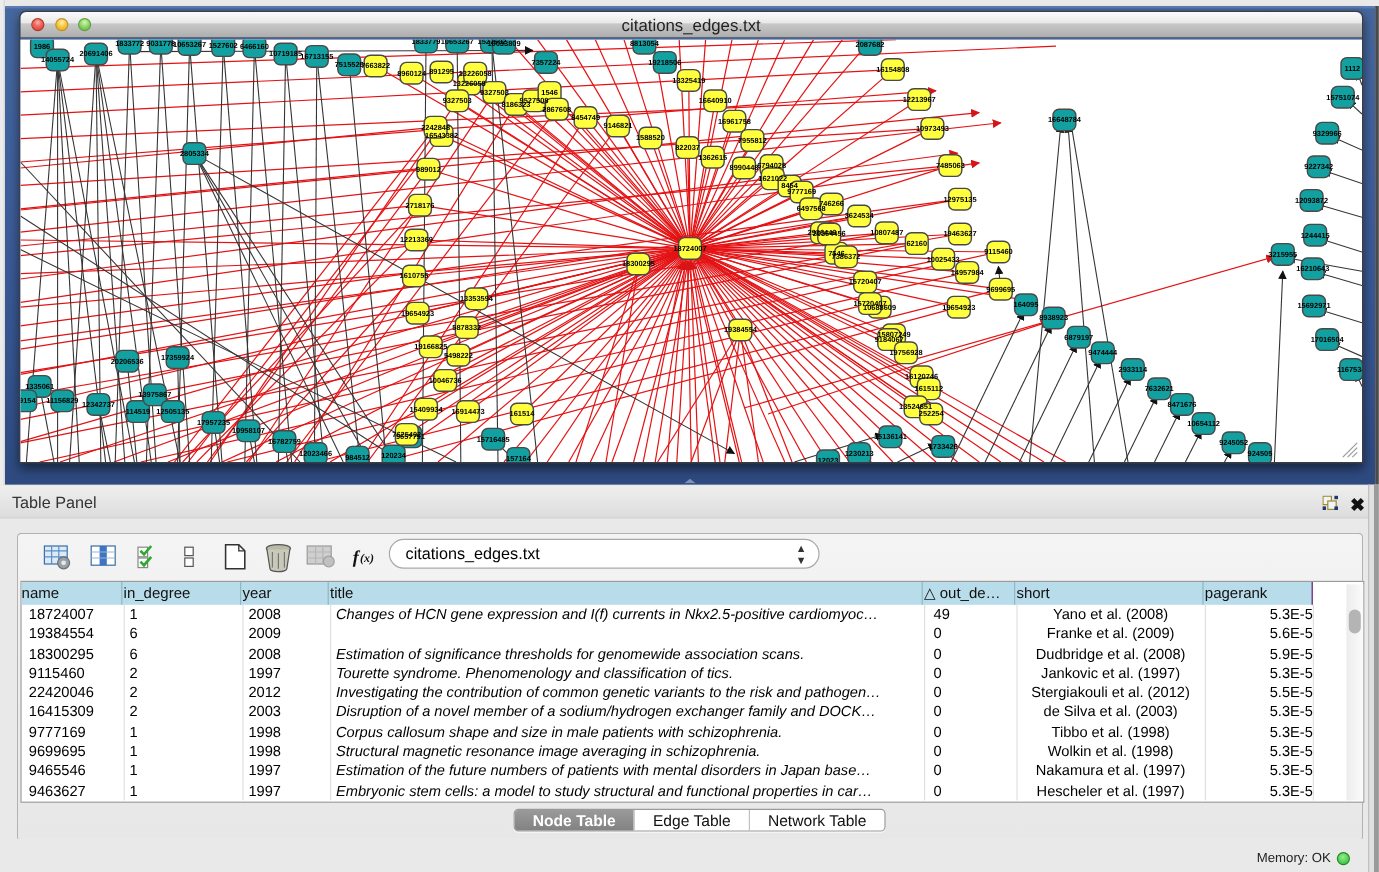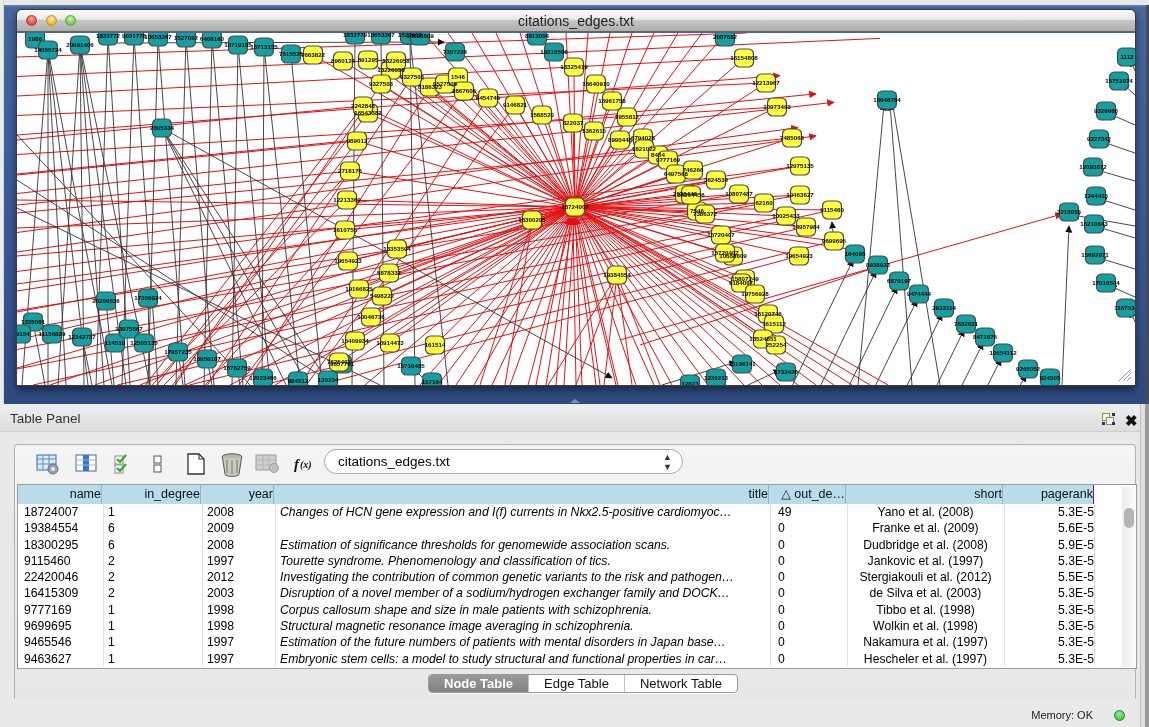--- a/index.html
+++ b/index.html
@@ -31,21 +31,21 @@
   background:linear-gradient(180deg,#f4f4f4,#e7e7e7); }
 #toolbar { position:absolute; left:0; top:0; width:100%; height:40px; }
 #toolbar svg { position:absolute; top:0; left:0; }
 #combo { position:absolute; left:309px; top:4px; width:359px; height:25px; background:#fff;
   border:1px solid #a9a9a9; border-radius:13px; }
 #combo .txt { position:absolute; left:13px; top:4px; font-size:13.5px; color:#000; }
 #combo .arr { position:absolute; right:10px; top:2px; font-size:9px; color:#333; line-height:10px; text-align:center;}
 #tablewrap { position:absolute; left:2px; top:39px; width:1120px; height:185px; background:#fff; border:1px solid #9c9c9c; border-radius:0; }
 #thead { position:absolute; left:0; top:0; width:1076px; height:19px; background:#b9dcea; }
 #thead .h { position:absolute; top:0; height:19px; border-right:1px solid #8fb7c6; font-size:12.5px;
-  color:#111; text-align:right; line-height:19px; }
+  color:#111; text-align:left; line-height:19px; }
 #tbody { position:absolute; left:0; top:19px; width:1076px; height:163px; overflow:hidden; font-size:12.2px; }
 .tr { position:relative; width:1076px; height:16.3px; white-space:nowrap; }
 .c { position:absolute; top:0; height:16.3px; line-height:16.3px; overflow:hidden; color:#000; }
 .c1 { left:4px;    width:80px;  padding-left:2px; }
 .c2 { left:88px;   width:95px;  padding-left:2px; }
 .c3 { left:187px;  width:70px;  padding-left:2px; }
 .c4 { left:260px;  width:492px; padding-left:2px;font-style:italic; }
 .c5 { left:757px;  width:70px;  padding-left:3px; }
 .c6 { left:829px;  width:157px; text-align:center; }
 .c7 { left:989px;  width:87px;  padding-left:3px;text-align:right; }
@@ -53,21 +53,21 @@
 #vsb { position:absolute; left:1104px; top:2px; width:14px; height:180px;
   background:linear-gradient(90deg,#ececec,#fbfbfb); }
 #vsb .thumb { position:absolute; left:2px; top:21px; width:10px; height:20px; border-radius:5px; background:#b4b4b4; }
 #btnrow { position:absolute; left:0px; top:224px; width:1149px; height:40px; }
 #btns { position:absolute; left:413px; top:5px; height:19px; border:1px solid #9a9a9a; border-radius:4px;
   overflow:hidden; background:#fff; box-shadow:0 1px 0 rgba(255,255,255,.8); }
 #btns .b { float:left; height:19px; line-height:18px; font-size:13px; color:#111; padding:0 15px; }
 #btns .b.sel { background:linear-gradient(180deg,#9a9a9a,#7f7f7f); color:#fff;font-weight:bold; }
 #btns .sep { float:left; width:1px; height:19px; background:#c0c0c0; }
 #status { position:absolute; left:0; top:298px; width:1149px; height:25px; }
-#status .m { position:absolute; right:56px; top:7px; font-size:11px; color:#222;margin-left:10px; }
+#status .m { position:absolute; right:40px; top:7px; font-size:11px; color:#222;margin-left:10px; }
 #status .dot { position:absolute; right:24px; top:8px; width:11px; height:11px; border-radius:50%;
   background:radial-gradient(circle at 45% 35%,#8ff08f,#2eb52e); border:1px solid #1d8a1d; }
 #prstrip { position:absolute; left:1140px; top:404px; width:9px; height:323px; background:#e0e0e0; border-left:1px solid #c0c0c0;}
 #prstrip2 { position:absolute; left:1145px; top:404px; width:4px; height:323px; background:#9a9a9a;}
 #splitter { position:absolute; left:570px; top:399px; width:10px; height:4px; background:#7e92b8; clip-path:polygon(50% 0,100% 100%,0 100%); }
 </style></head>
 <body>
 <div id="desk"></div>
 <div id="rstrip"></div>
 <div id="win">

